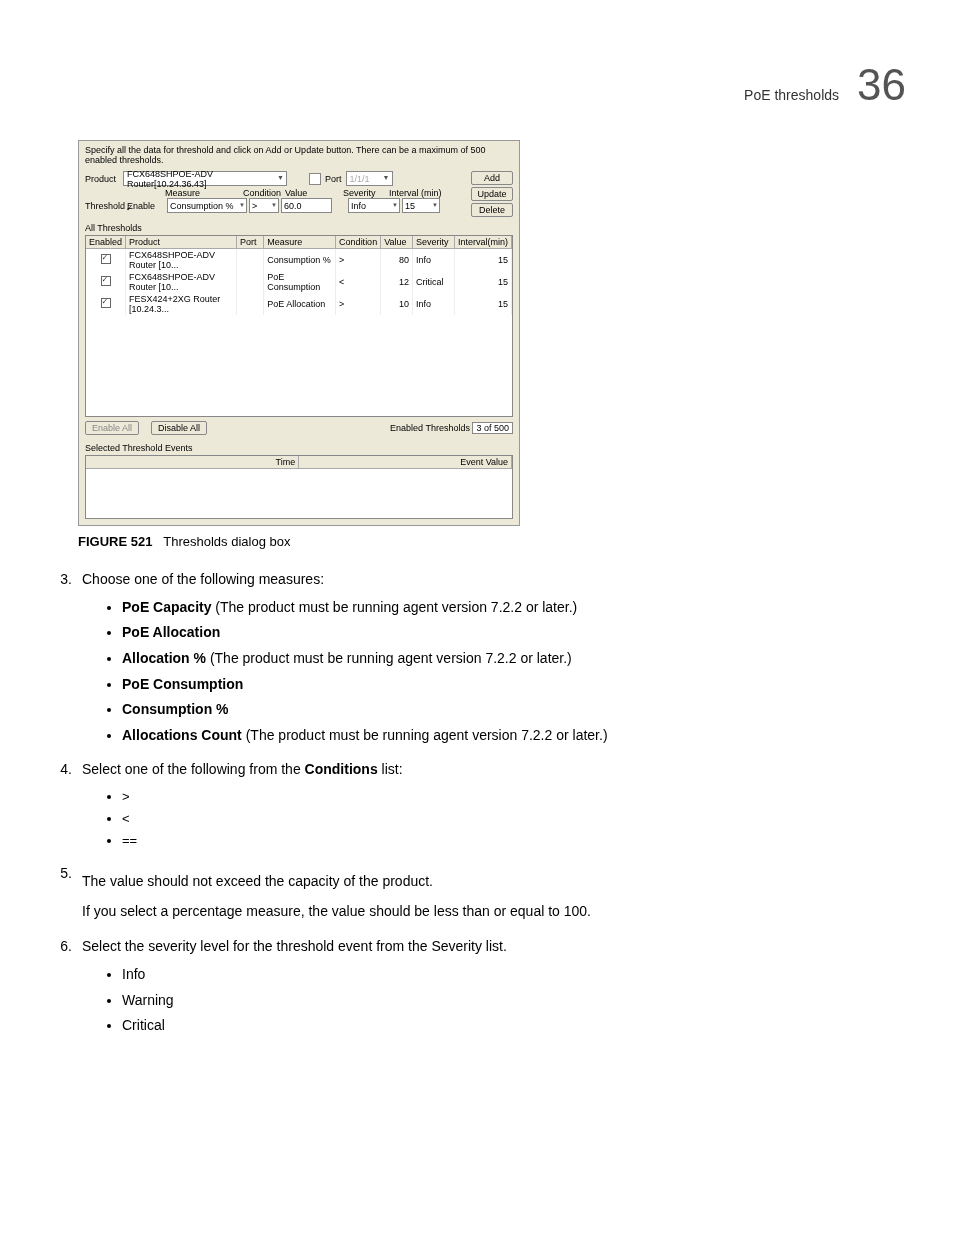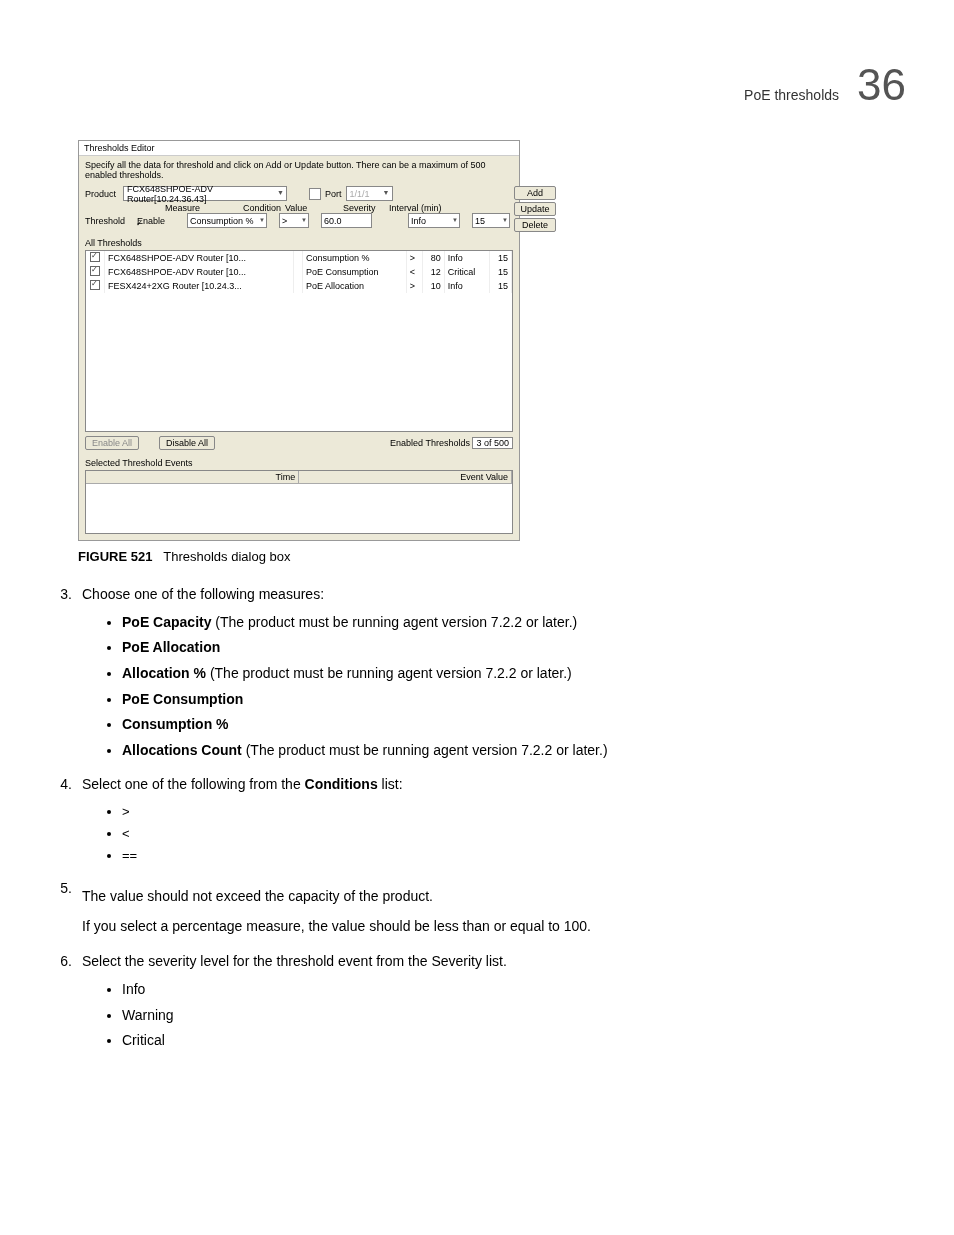--- a/index.html
+++ b/index.html
@@ -80,21 +80,21 @@
   display:flex;
   margin-left: 34px;
 }
 .field-lbls span:nth-child(1){width:46px;}
 .field-lbls span:nth-child(2){width:78px;}
 .field-lbls span:nth-child(3){width:42px;}
 .field-lbls span:nth-child(4){width:58px;}
 .field-lbls span:nth-child(5){width:46px;}
 .field-lbls span:nth-child(6){width:56px;}
 
-.row3 { display:flex; align-items:center; gap:12px; }
+.row3 { display:flex; align-items:center; gap:2px; }
 .row3 .cell-lbl{ width:38px; }
 .row3 .cell-enable{ display:flex; align-items:center; gap:2px; width:40px;}
 .row3 .selw{ background:#fff;border:1px solid #888;height:13px; padding:0 12px 0 2px; position:relative; font-size:9px; display:inline-flex;align-items:center;}
 .row3 .selw::after{content:'▼';font-size:6px;position:absolute;right:1px;top:3px;color:#555;}
 .row3 .txt{ background:#fff;border:1px solid #888;height:13px;padding:0 2px;font-size:9px;display:inline-flex;align-items:center;}
 
 .side-btns { display:flex; flex-direction:column; gap:2px; margin-left:4px;}
 .side-btns button{
   font:9px Arial; padding:1px 0; width:42px;
   background:#ece9d8;border:1px solid #888;border-radius:2px;
@@ -104,21 +104,21 @@
 .table-wrap { margin:0 6px; border:1px solid #888; background:#fff; height:180px; overflow:hidden;}
 .table-wrap table { border-collapse:collapse; width:100%; font-size:9px;}
 .table-wrap th { background:#ece9d8; text-align:left; padding:1px 3px; border-right:1px solid #aaa; border-bottom:1px solid #aaa; font-weight:normal;}
 .table-wrap td { padding:1px 3px; border-right:1px solid #eee;}
 .table-wrap tr:nth-child(even) td{ }
 .table-wrap .chkcell{ width:12px; text-align:center;}
 .table-wrap .chkbox{ width:8px;height:8px;border:1px solid #666;background:#fff;display:inline-block;position:relative;}
 .table-wrap .chkbox::after{content:'✓';font-size:8px;position:absolute;left:0;top:-2px;color:#333;}
 
 .under-table{ display:flex; justify-content:space-between; align-items:center; padding:4px 6px;}
-.under-table .btns{ display:flex; gap:20px;}
+.under-table .btns{ display:flex; gap:12px;}
 .under-table button{ font:9px Arial; padding:1px 6px; background:#ece9d8;border:1px solid #888;border-radius:2px;}
 .under-table .count-lbl{font-size:9px;}
 .under-table .count-box{background:#fff;border:1px solid #888;padding:0 3px;font-size:9px;text-align:right;}
 
 .sel-events{ padding:4px 6px 2px 6px; font-size:9px;}
 .events-table-wrap{ margin:0 6px 6px 6px; border:1px solid #888; background:#fff; height:62px;}
 .events-table-wrap table{ border-collapse:collapse; width:100%; font-size:9px;}
 .events-table-wrap th{ background:#ece9d8; text-align:right; padding:1px 3px; border-right:1px solid #aaa; border-bottom:1px solid #aaa; font-weight:normal;}
 
 .dlg-footer{ display:flex; justify-content:flex-end; gap:4px; padding:4px 6px; border-top:1px solid #bbb;}
@@ -153,21 +153,20 @@
 </style>
 </head>
 <body>
 
 <div class="page-header">
   <span class="topic">PoE thresholds</span>
   <span class="chapter-num">36</span>
 </div>
 
 <div class="dialog">
-  <div class="dlg-title">Thresholds Editor</div>
   <div class="dlg-hint">Specify all the data for threshold and click on Add or Update button. There can be a maximum of 500 enabled thresholds.</div>
 
   <div class="dlg-form">
     <div class="dlg-form-fields">
       <div class="row1">
         <span class="lbl">Product</span>
         <span class="sel" style="width:145px">FCX648SHPOE-ADV Router[10.24.36.43]</span>
         <span style="width:14px"></span>
         <span class="chk"></span>
         <span>Port</span>
@@ -204,20 +203,30 @@
       <button>Update</button>
       <button>Delete</button>
     </div>
   </div>
 
   <div class="all-thr">All Thresholds</div>
 
   <div class="table-wrap">
     <table>
       <tbody>
+          <tr>
+        <th class="chkcell">Enabled</th>
+        <th style="width:120px">Product</th>
+        <th style="width:22px">Port</th>
+        <th style="width:70px">Measure</th>
+        <th style="width:38px">Condition</th>
+        <th style="width:26px">Value</th>
+        <th style="width:36px">Severity</th>
+        <th>Interval(min)</th>
+      </tr>
       <tr>
         <td class="chkcell"><span class="chkbox"></span></td>
         <td>FCX648SHPOE-ADV Router [10...</td>
         <td></td>
         <td>Consumption %</td>
         <td>&gt;</td>
         <td style="text-align:right">80</td>
         <td>Info</td>
         <td style="text-align:right">15</td>
       </tr>

